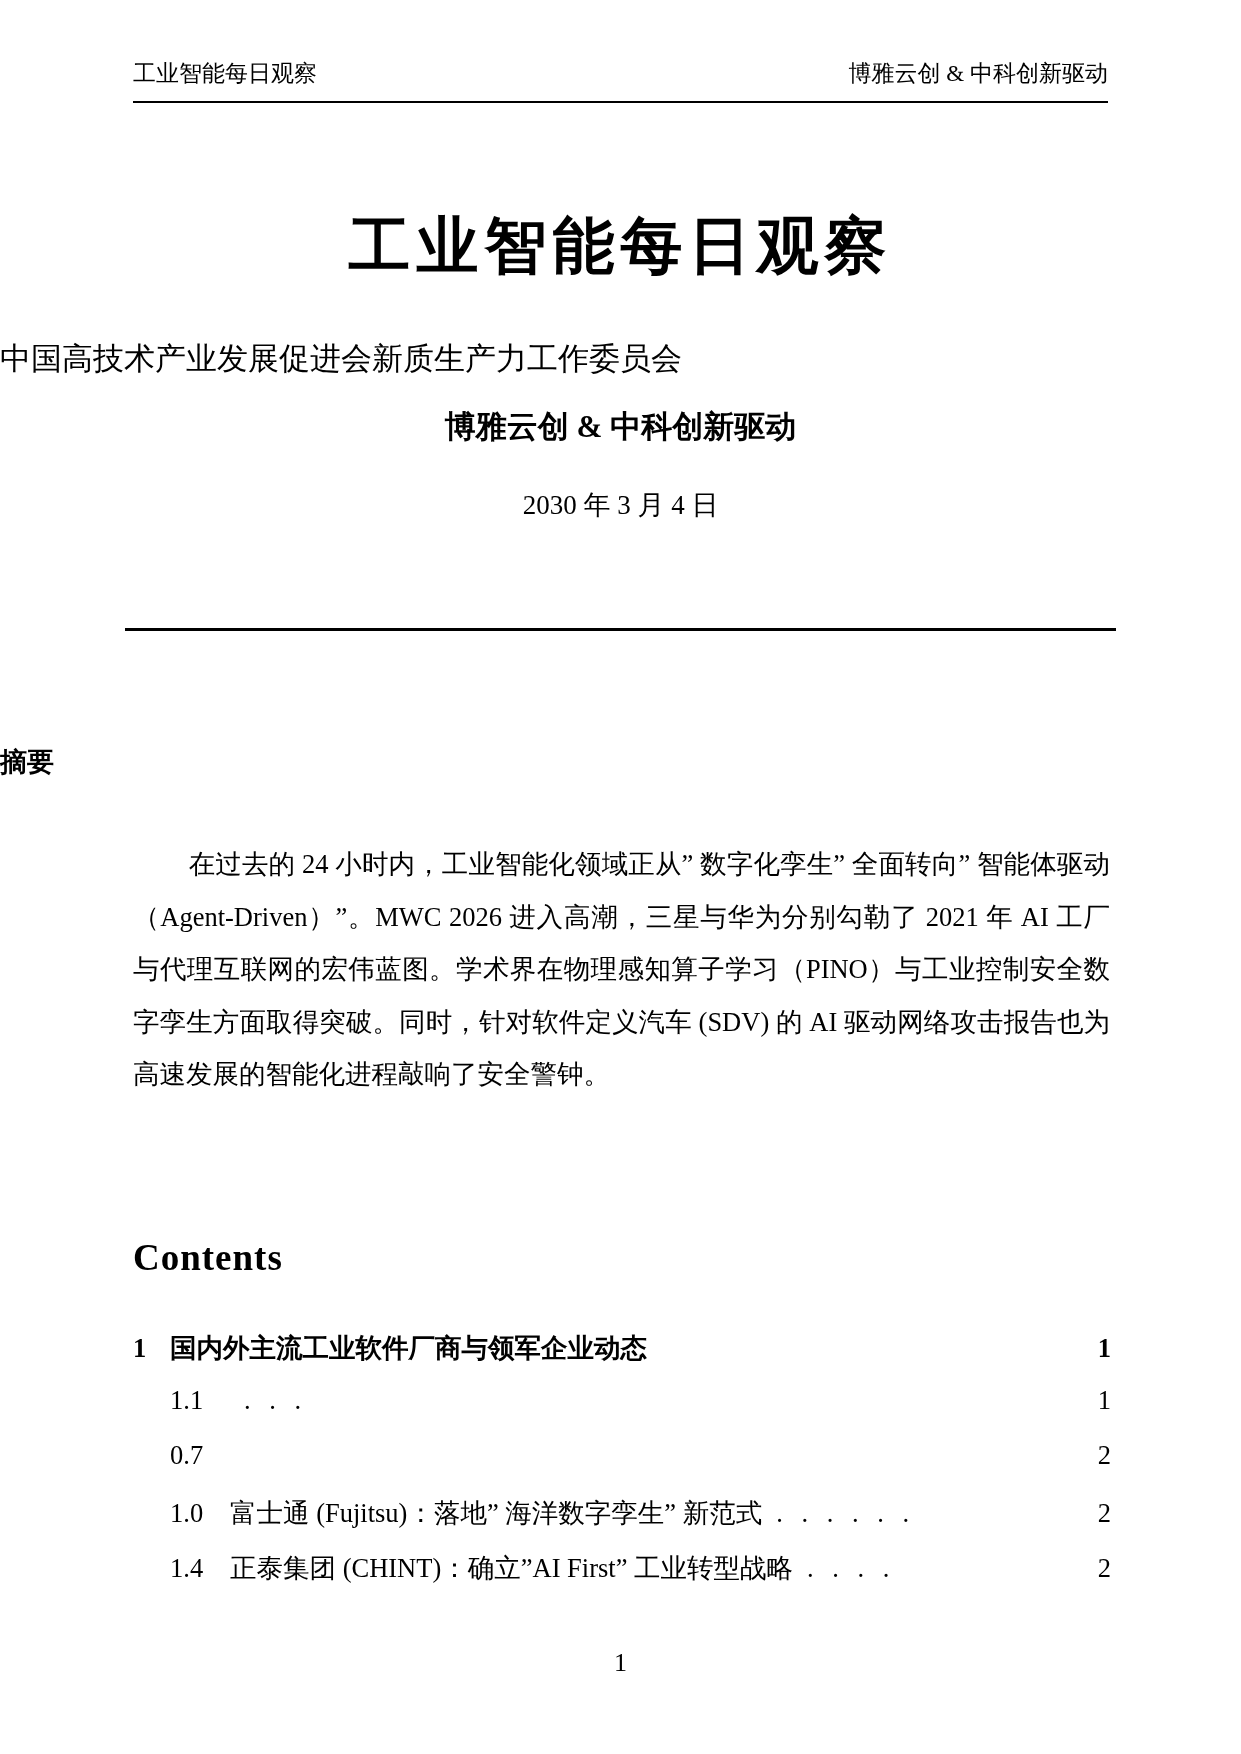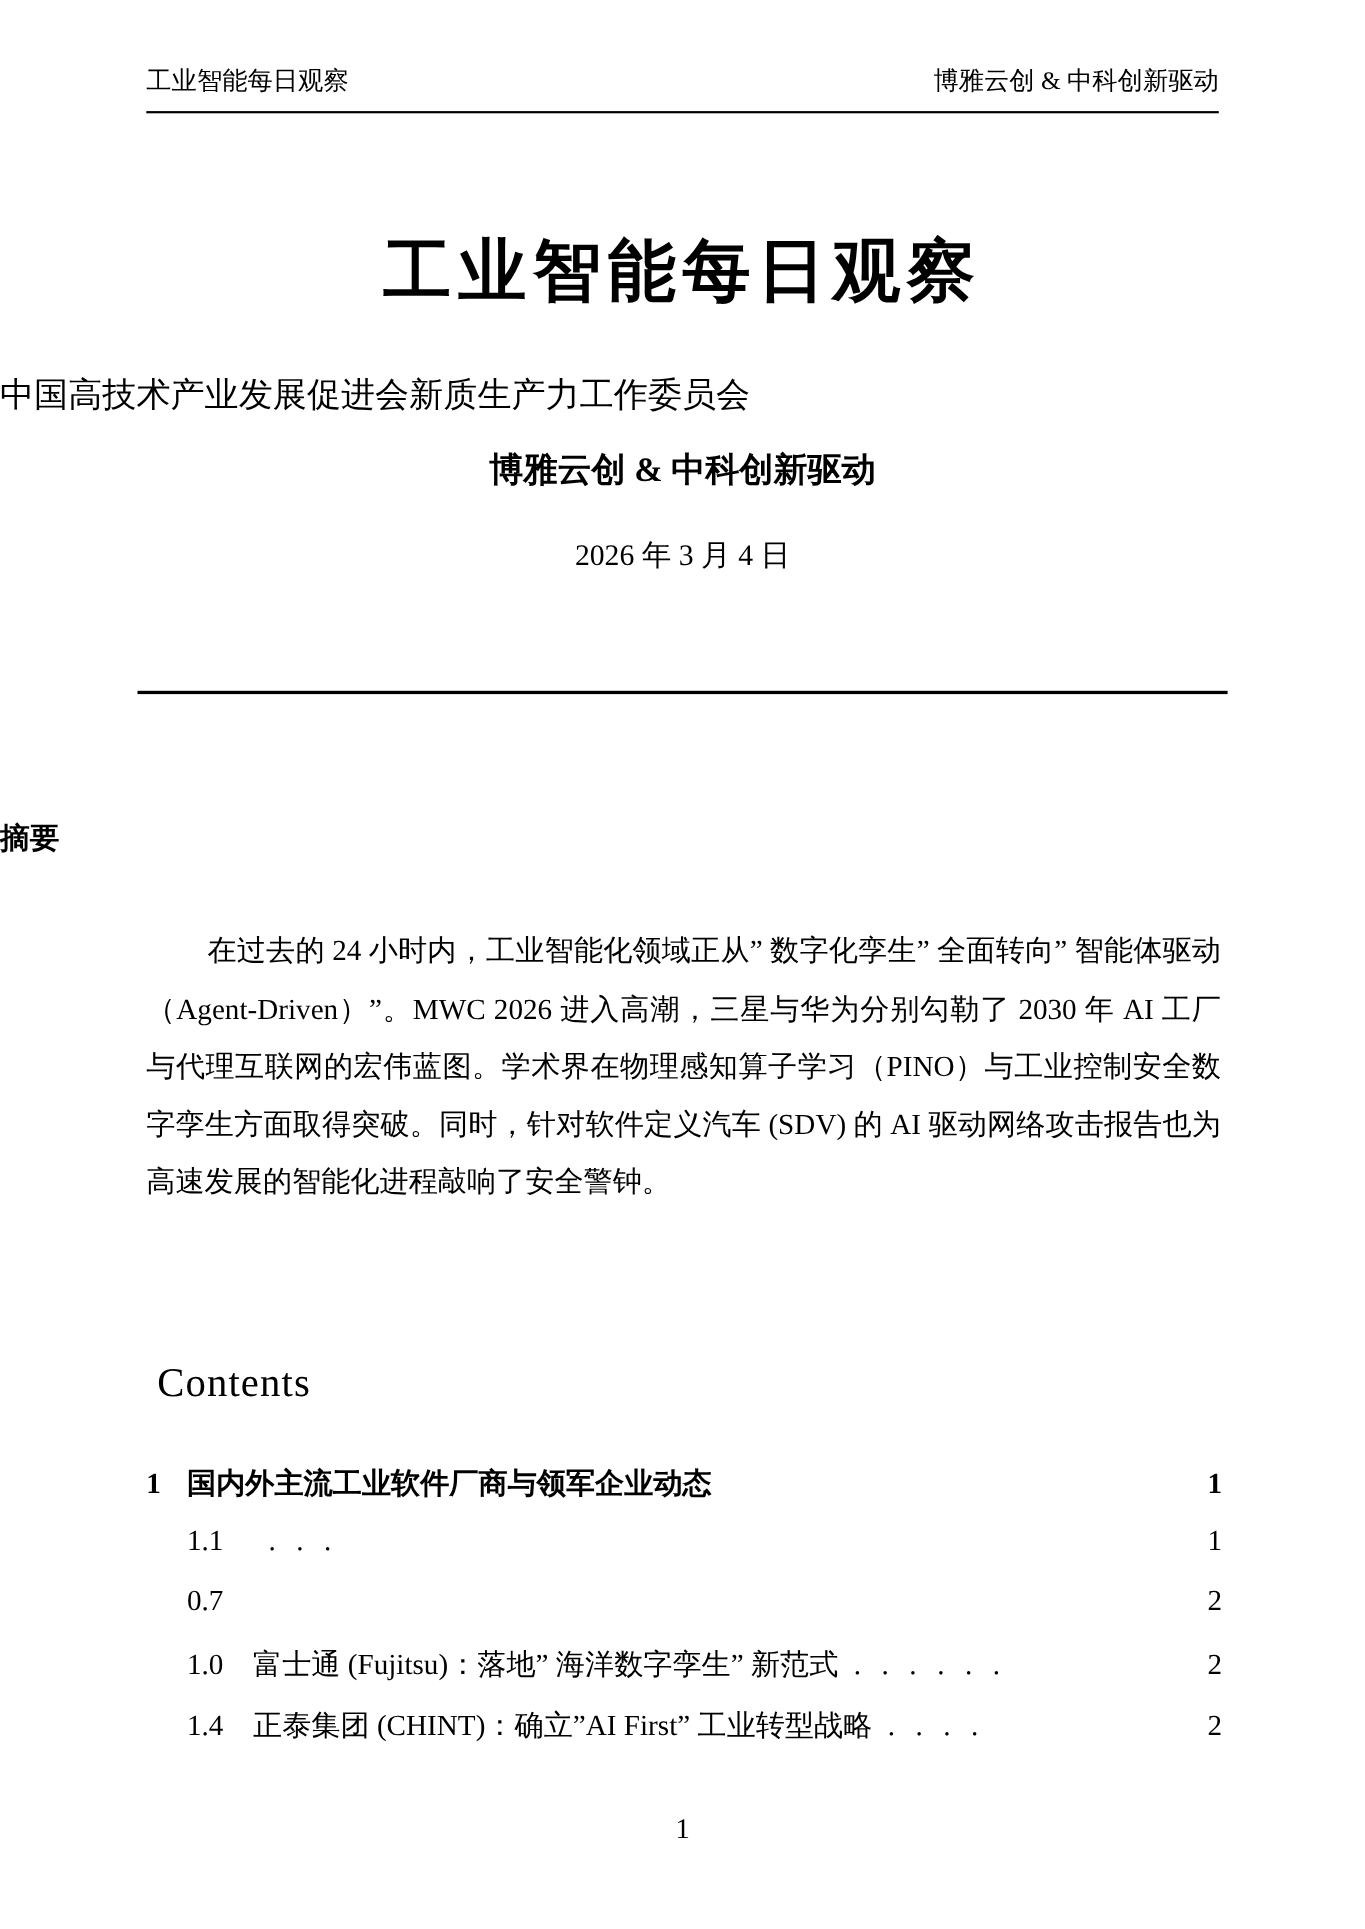--- a/index.html
+++ b/index.html
@@ -74,23 +74,23 @@
     top: 838px; left: 133px;
     width: 977px;
     font-size: 26.5px;
     line-height: 52.5px;
     text-align: justify;
     text-indent: 2.1em;
   }
   
   .contents-heading {
     position: absolute;
-    top: 1236px; left: 143px;
+    top: 1236px; left: 133px;
     font-size: 37px;
-    font-weight: 400;
+    font-weight: 700;
     letter-spacing: 1px;
   }
   .toc {
     position: absolute;
     top: 1330px; left: 133px;
     width: 978px;
     font-size: 26.5px;
   }
   .toc-row {
     display: flex;
@@ -131,26 +131,26 @@
 
   <div class="running-header">
     <span>工业智能每日观察</span>
     <span>博雅云创 &amp; 中科创新驱动</span>
   </div>
   <div class="header-rule"></div>
 
   <div class="doc-title">工业智能每日观察</div>
   <div class="doc-subtitle">中国高技术产业发展促进会新质生产力工作委员会</div>
   <div class="doc-authors">博雅云创 &amp; 中科创新驱动</div>
-  <div class="doc-date">2026 年 3 月 4 日</div>
+  <div class="doc-date">2030 年 3 月 4 日</div>
 
   <div class="mid-rule"></div>
 
   <div class="abstract-heading">摘要</div>
-  <p class="abstract-body">在过去的 24 小时内，工业智能化领域正从” 数字化孪生” 全面转向” 智能体驱动（Agent-Driven）”。MWC 2026 进入高潮，三星与华为分别勾勒了 2030 年 AI 工厂与代理互联网的宏伟蓝图。学术界在物理感知算子学习（PINO）与工业控制安全数字孪生方面取得突破。同时，针对软件定义汽车 (SDV) 的 AI 驱动网络攻击报告也为高速发展的智能化进程敲响了安全警钟。</p>
+  <p class="abstract-body">在过去的 24 小时内，工业智能化领域正从” 数字化孪生” 全面转向” 智能体驱动（Agent-Driven）”。MWC 2026 进入高潮，三星与华为分别勾勒了 2021 年 AI 工厂与代理互联网的宏伟蓝图。学术界在物理感知算子学习（PINO）与工业控制安全数字孪生方面取得突破。同时，针对软件定义汽车 (SDV) 的 AI 驱动网络攻击报告也为高速发展的智能化进程敲响了安全警钟。</p>
 
   <div class="contents-heading">Contents</div>
 
   <div class="toc">
     <div class="toc-row section">
       <span class="toc-num">1</span>
       <span class="toc-label">国内外主流工业软件厂商与领军企业动态</span>
       <span class="toc-dots"></span>
       <span class="toc-page">1</span>
     </div>

